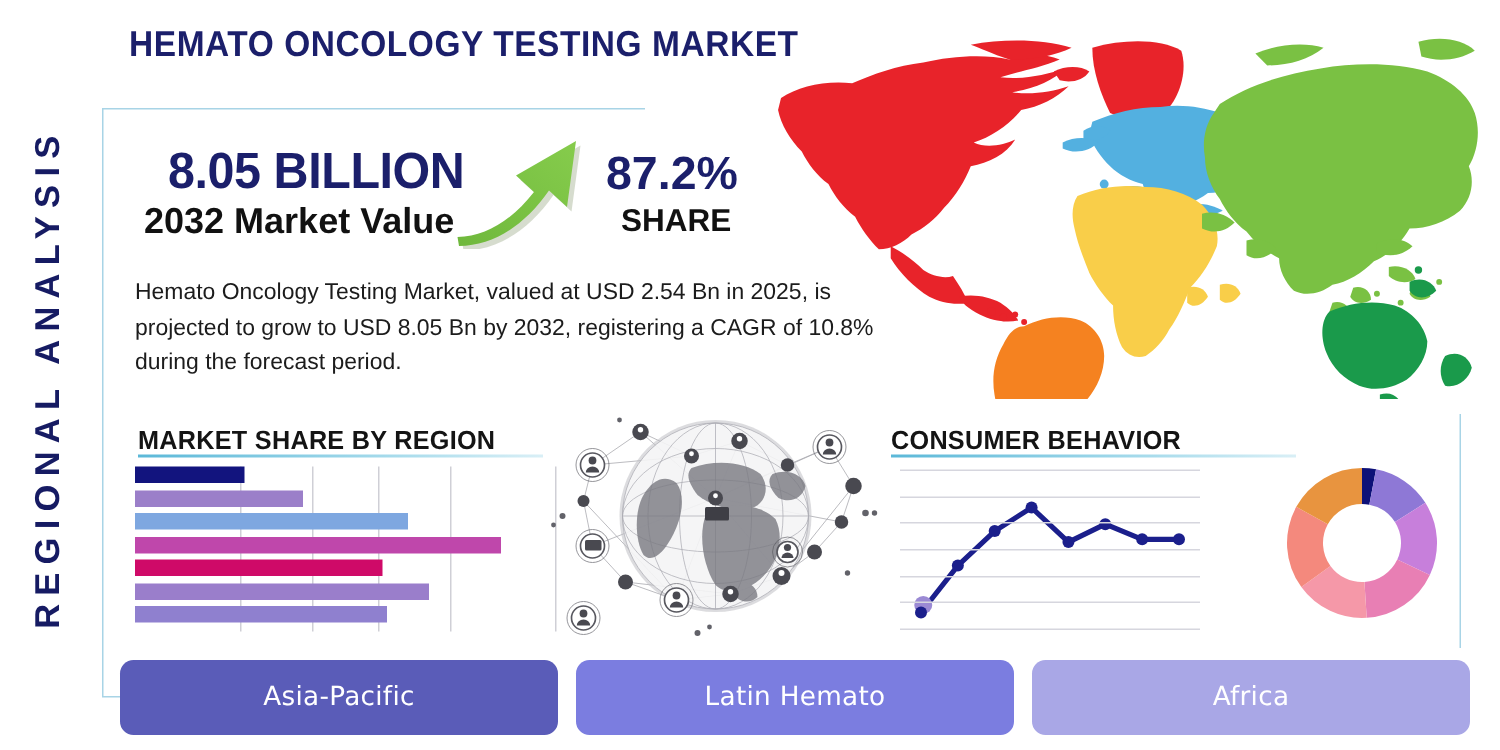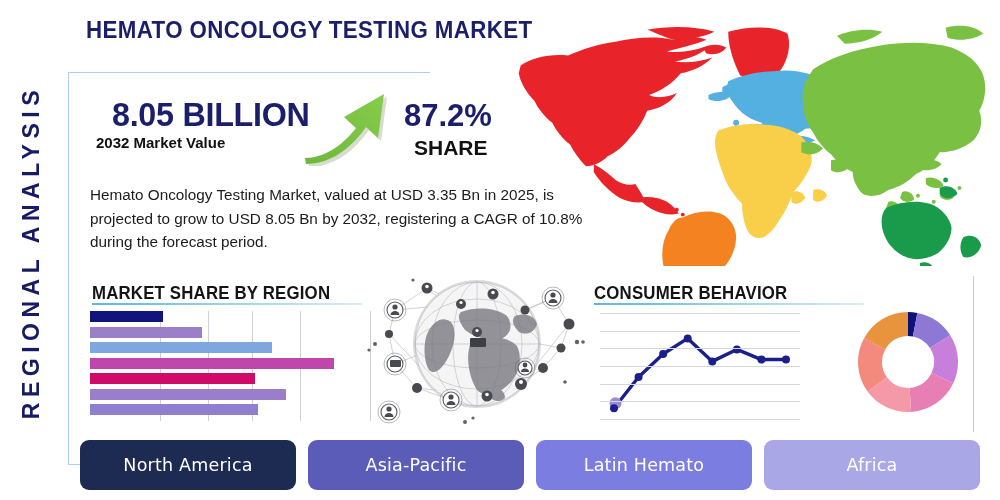--- a/index.html
+++ b/index.html
@@ -75,21 +75,21 @@
     font-size: 34px;
     color: #1b1f6b;
     letter-spacing: -0.3px;
     white-space: nowrap;
     transform: scaleX(0.95);
     transform-origin: left center;
   }
   .kpi-caption {
     position: absolute;
     left: 96px; top: 134px;
-    font-size: 15px;
+    font-size: 24px;
     font-weight: 700;
     color: #111;
     white-space: nowrap;
   }
   .cagr-value {
     position: absolute;
     left: 404px; top: 98px;
     font-family: "Liberation Sans Narrow", "Liberation Sans", sans-serif;
     font-weight: 700;
     font-size: 31px;
@@ -251,21 +251,21 @@
         </linearGradient>
       </defs>
       <path d="M5,74 C24,74 42,62 56,44 L44,33 L84,10 L78,54 L66,43 C50,66 29,80 6,80 Z" fill="#8a9a72" opacity="0.35" transform="translate(3,3)"></path>
       <path d="M5,74 C24,74 42,62 56,44 L44,33 L84,10 L78,54 L66,43 C50,66 29,80 6,80 Z" fill="url(#argrad)"></path>
     </svg>
   </div>
 
   <div class="cagr-value">87.2%</div>
   <div class="cagr-caption">SHARE</div>
 
-  <div class="description">Hemato Oncology Testing Market, valued at USD 3.35 Bn in 2025, is projected to grow to USD 8.05 Bn by 2032, registering a CAGR of 10.8% during the forecast period.</div>
+  <div class="description">Hemato Oncology Testing Market, valued at USD 2.54 Bn in 2025, is projected to grow to USD 8.05 Bn by 2032, registering a CAGR of 10.8% during the forecast period.</div>
 
   <div class="world-map">
     <svg viewBox="0 0 500 255" width="496" height="252">
 
       <g fill="#e8232a">
         <path d="M22,52 C34,44 52,40 70,42 C84,36 100,30 118,28 C136,24 158,22 176,26
                  C186,22 200,22 210,26 C196,32 182,34 170,38 C186,40 200,36 214,32
                  C206,40 192,46 178,48 C190,50 204,48 216,44 C208,52 196,58 184,60
                  C176,70 164,78 152,82 C160,86 172,84 180,80 C174,90 162,96 150,98
                  C146,108 140,118 132,126 C126,134 118,140 110,144 C104,150 96,154 88,154
@@ -532,19 +532,18 @@
         <path d="M61.369065729286234,2.8856374635655726 A50,50 0 0 1 94.21639627510075,25.208660251050173 L73.9525260630524,38.06850333054609 A26,26 0 0 0 56.871914179228845,26.460531481054097 Z" fill="#8e78d6"></path>
         <path d="M94.21639627510075,25.208660251050173 A50,50 0 0 1 97.24135262330097,73.28896457825364 L75.5255033641165,63.07026158069189 A26,26 0 0 0 73.9525260630524,38.06850333054609 Z" fill="#c77fdb"></path>
         <path d="M97.24135262330097,73.28896457825364 A50,50 0 0 1 55.139525976465656,101.90133642141357 L53.63255350776214,77.94869493913507 A26,26 0 0 0 75.5255033641165,63.07026158069189 Z" fill="#e87fb4"></path>
         <path d="M55.139525976465656,101.90133642141357 A50,50 0 0 1 11.549150281252615,81.38926261462365 L30.96555814625136,67.28241655960429 A26,26 0 0 0 53.63255350776214,77.94869493913507 Z" fill="#f598a8"></path>
         <path d="M11.549150281252615,81.38926261462365 A50,50 0 0 1 8.184665997806832,27.912316294914213 L29.21602631885955,39.47440447335539 A26,26 0 0 0 30.96555814625136,67.28241655960429 Z" fill="#f4897d"></path>
         <path d="M8.184665997806832,27.912316294914213 A50,50 0 0 1 52.000000000000036,2 L52.00000000000002,26 A26,26 0 0 0 29.21602631885955,39.47440447335539 Z" fill="#e8943f"></path>
       </svg>
   </div>
 
   <div class="regions" id="regions">
-      <div class="region-btn" style="background: rgb(29, 42, 82);">North America</div>
       <div class="region-btn" style="background: rgb(90, 92, 184);">Asia-Pacific</div>
       <div class="region-btn" style="background: rgb(123, 125, 224);">Latin Hemato</div>
       <div class="region-btn" style="background: rgb(169, 167, 230);">Africa</div>
     </div>
 
 </div>
 
 </body></html>

